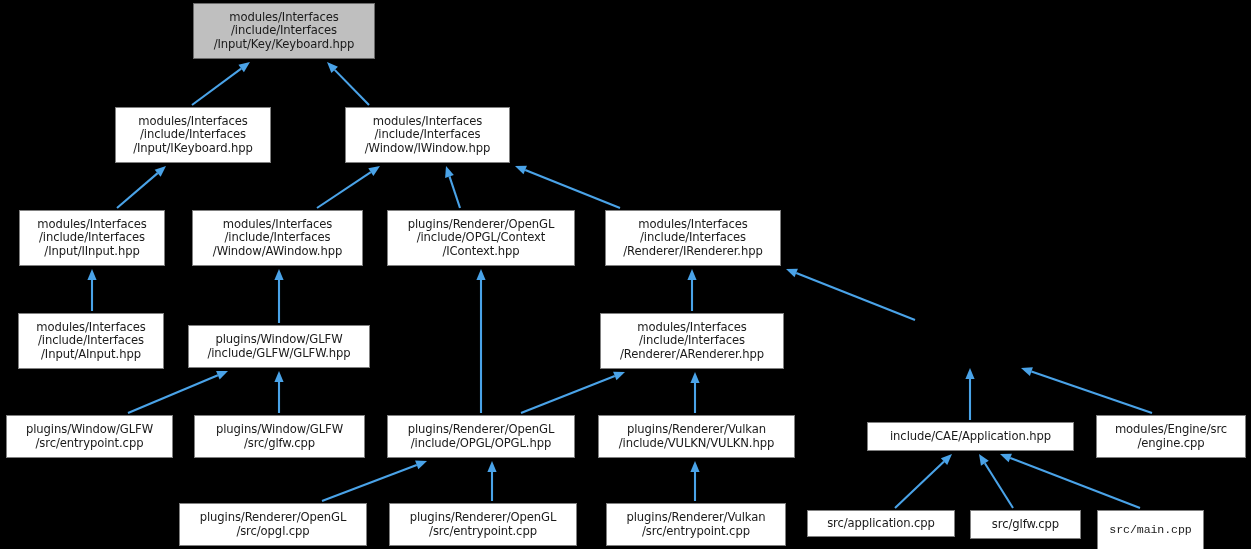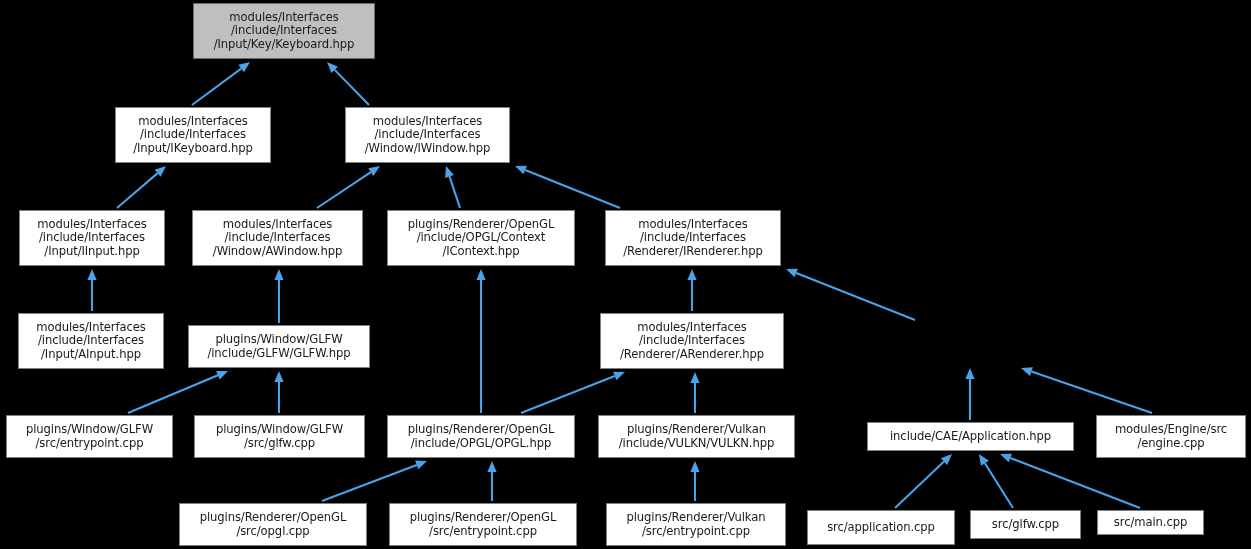--- a/index.html
+++ b/index.html
@@ -136,16 +136,16 @@
 /include/VULKN/VULKN.hpp</div>
     <div class="gnode" style="left: 867px; top: 422px; width: 207px; height: 29px; background: rgb(255, 255, 255); border-color: rgb(128, 128, 128); color: rgb(26, 26, 26);">include/CAE/Application.hpp</div>
     <div class="gnode" style="left: 1096px; top: 415px; width: 150px; height: 43px; background: rgb(255, 255, 255); border-color: rgb(128, 128, 128); color: rgb(26, 26, 26);">modules/Engine/src
 /engine.cpp</div>
     <div class="gnode" style="left: 179px; top: 503px; width: 188px; height: 43px; background: rgb(255, 255, 255); border-color: rgb(128, 128, 128); color: rgb(26, 26, 26);">plugins/Renderer/OpenGL
 /src/opgl.cpp</div>
     <div class="gnode" style="left: 389px; top: 503px; width: 188px; height: 43px; background: rgb(255, 255, 255); border-color: rgb(128, 128, 128); color: rgb(26, 26, 26);">plugins/Renderer/OpenGL
 /src/entrypoint.cpp</div>
     <div class="gnode" style="left: 606px; top: 503px; width: 180px; height: 43px; background: rgb(255, 255, 255); border-color: rgb(128, 128, 128); color: rgb(26, 26, 26);">plugins/Renderer/Vulkan
 /src/entrypoint.cpp</div>
-    <div class="gnode" style="left: 807px; top: 510px; width: 148px; height: 35px; background: rgb(255, 255, 255); border-color: rgb(128, 128, 128); color: rgb(26, 26, 26);">src/application.cpp</div>
+    <div class="gnode" style="left: 807px; top: 510px; width: 148px; height: 27px; background: rgb(255, 255, 255); border-color: rgb(128, 128, 128); color: rgb(26, 26, 26);">src/application.cpp</div>
     <div class="gnode" style="left: 970px; top: 510px; width: 111px; height: 29px; background: rgb(255, 255, 255); border-color: rgb(128, 128, 128); color: rgb(26, 26, 26);">src/glfw.cpp</div>
-    <div class="gnode" style="left: 1097px; top: 510px; width: 107px; height: 25px; background: rgb(255, 255, 255); border-color: rgb(128, 128, 128); color: rgb(26, 26, 26);">src/main.cpp</div>
+    <div class="gnode" style="left: 1097px; top: 510px; width: 107px; height: 40px; background: rgb(255, 255, 255); border-color: rgb(128, 128, 128); color: rgb(26, 26, 26); font-family: Liberation Mono, monospace;">src/main.cpp</div>
   </div>
 
 </body></html>

